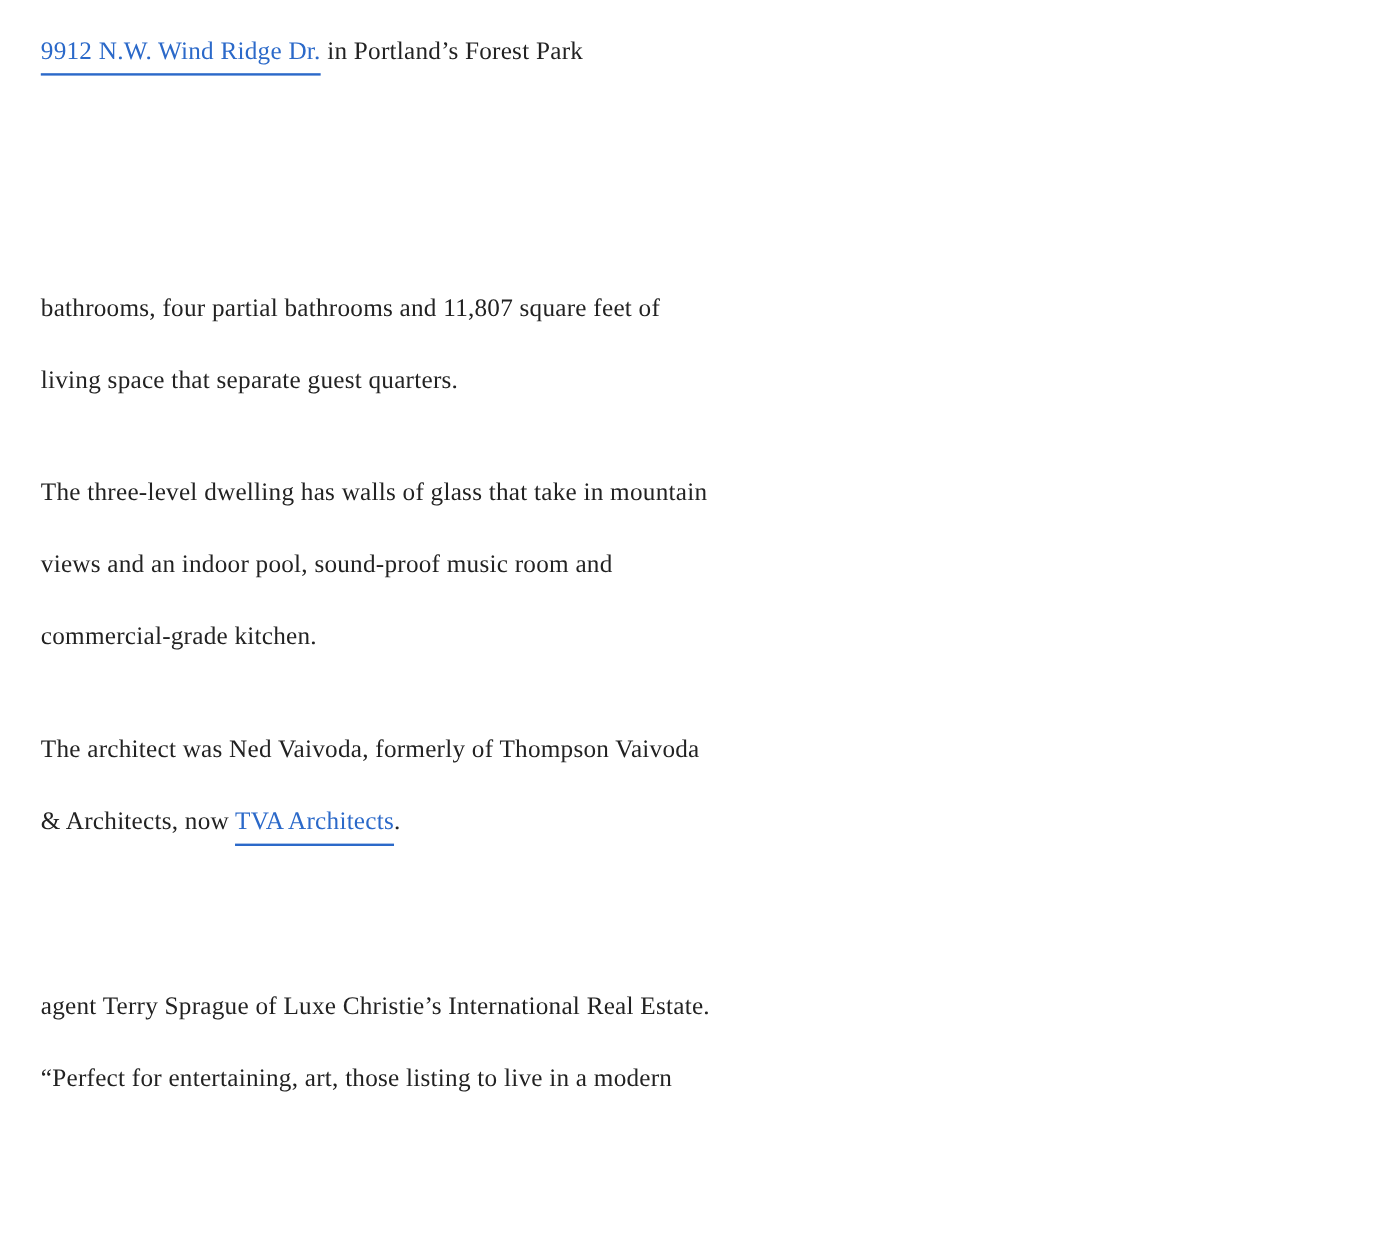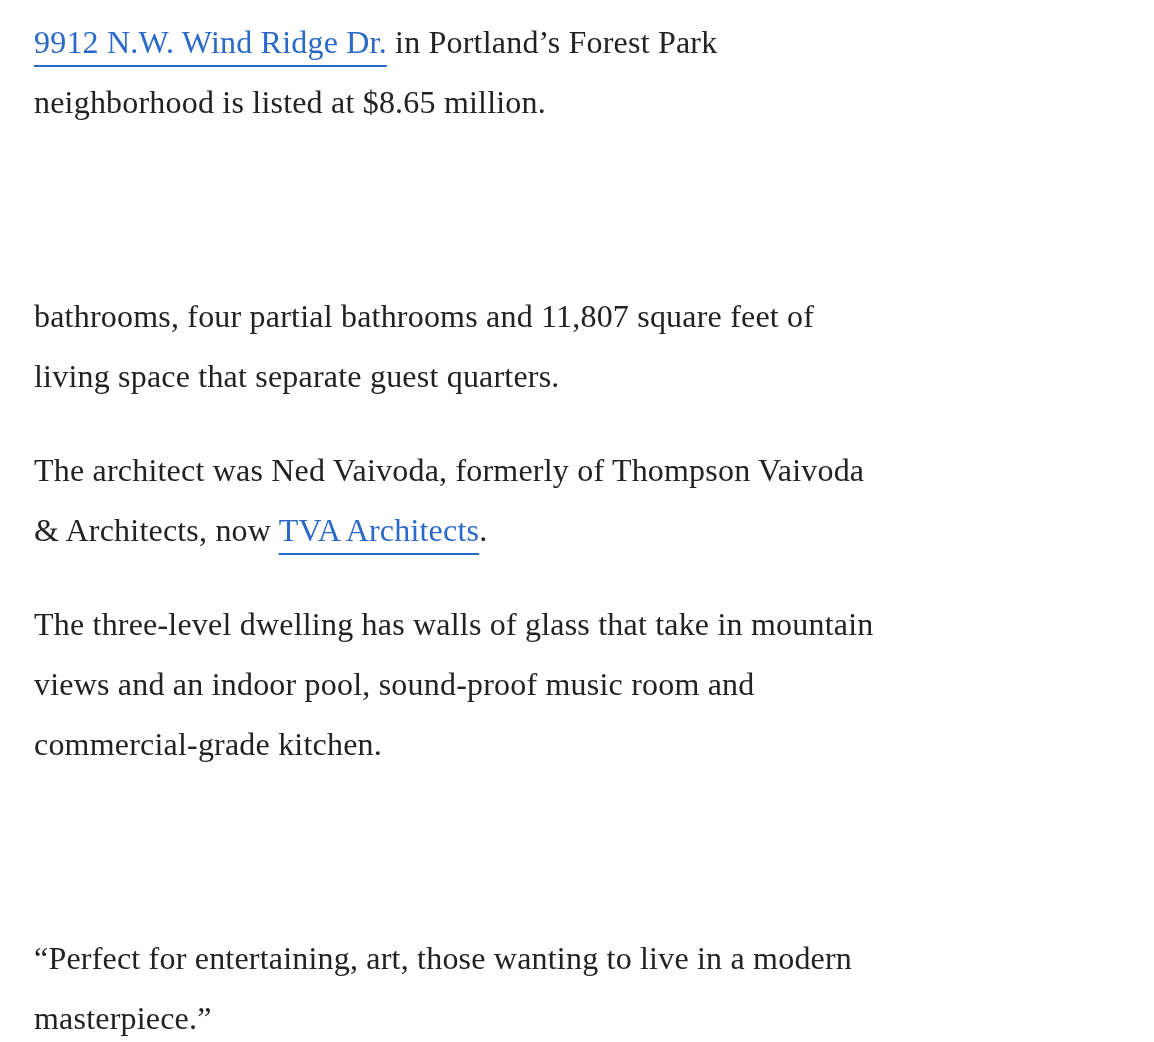--- a/index.html
+++ b/index.html
@@ -12,35 +12,35 @@
     height: 1042px;
     overflow: hidden;
     font-family: "Liberation Serif", "DejaVu Serif", serif;
   }
   .article-body {
     padding: 12px 30px 0 34px;
     color: var(--text-color, #222222);
   }
   .article-body p {
     margin: 0 0 34px 0;
-    font-size: 32px;
+    font-size: 21px;
     line-height: 60px;
     letter-spacing: 0.2px;
   }
   .article-body a {
     color: var(--link-color, #2b69c9);
     text-decoration: underline;
     text-decoration-color: var(--link-color, #2b69c9);
     text-decoration-thickness: 2px;
     text-underline-offset: 12px;
     cursor: pointer;
   }
 </style>
 </head>
 <body>
 
 <div class="article-body">
-    <p><a href="#">9912 N.W. Wind Ridge Dr.</a><span> in Portland’s Forest Park</span><br><span>neighborhood is listed at $8.65 million.</span></p>
+    <p><a href="#">9912 N.W. Wind Ridge Dr.</a><span> in Portland’s Forest Park</span><br></p>
     <p><br><br><span>bathrooms, four partial bathrooms and 11,807 square feet of</span><br><span>living space that separate guest quarters.</span></p>
+    <p><span>The three-level dwelling has walls of glass that take in mountain</span><br><span>views and an indoor pool, sound-proof music room and</span><br><span>commercial-grade kitchen.</span></p>
     <p><span>The architect was Ned Vaivoda, formerly of Thompson Vaivoda</span><br><span>&amp; Architects, now </span><a href="#">TVA Architects</a><span>.</span></p>
-    <p><span>The three-level dwelling has walls of glass that take in mountain</span><br><span>views and an indoor pool, sound-proof music room and</span><br><span>commercial-grade kitchen.</span></p>
-    <p><br><br><span>“Perfect for entertaining, art, those wanting to live in a modern</span><br><span>masterpiece.”</span></p>
+    <p><br><span>agent Terry Sprague of Luxe Christie’s International Real Estate.</span><br><span>“Perfect for entertaining, art, those listing to live in a modern</span><br></p>
   </div>
 
 </body></html>

